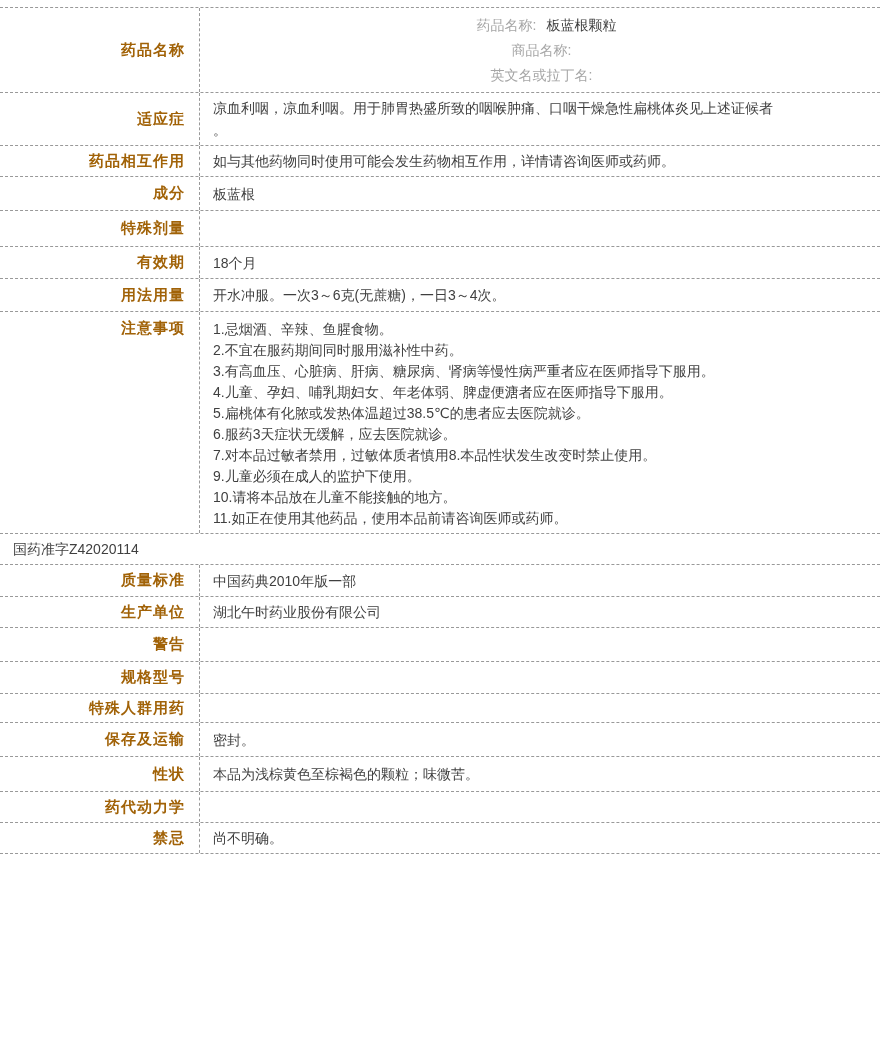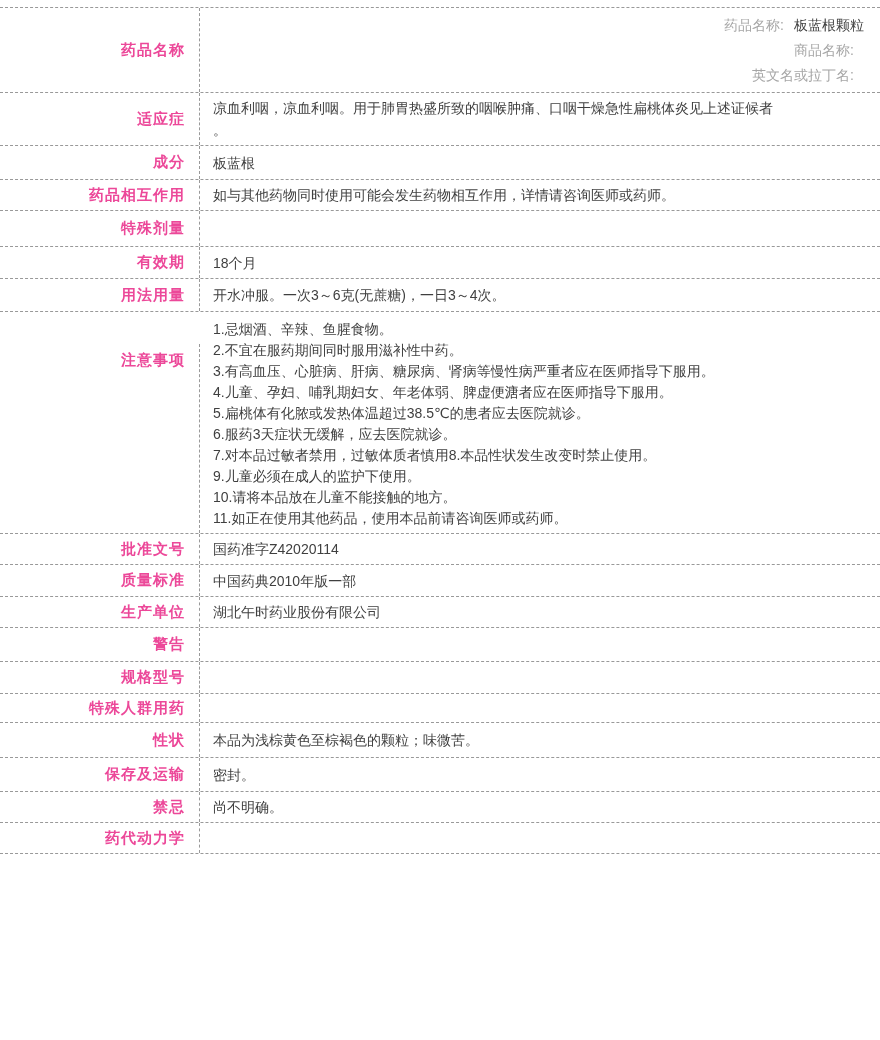--- a/index.html
+++ b/index.html
@@ -25,38 +25,38 @@
     width: 200px;
     flex: 0 0 200px;
     box-sizing: border-box;
     border-right: 1px dashed #999999;
     display: flex;
     align-items: center;
     justify-content: flex-end;
     padding-right: 14px;
     font-size: 15px;
     font-weight: bold;
-    color: #ec4899;
+    color: #a16207;
     letter-spacing: 1px;
   }
   .cell-value {
     flex: 1 1 auto;
     box-sizing: border-box;
     display: flex;
     align-items: center;
     padding: 4px 16px 4px 13px;
     font-size: 14px;
     line-height: 22px;
     color: #3f3f3f;
     white-space: pre-line;
   }
   
   .row-name .cell-value {
     flex-direction: column;
-    align-items: flex-end;
+    align-items: center;
     justify-content: flex-start;
     padding: 5px 16px 4px 8px;
     white-space: normal;
     margin-left: 21px;
   }
   .field-line {
     line-height: 25px;
     display: block;
   }
   .field-key {
@@ -65,21 +65,20 @@
     margin-right: 10px;
   }
   .field-val {
     color: #3f3f3f;
     font-size: 14px;
   }
   
   .row-top .cell-label {
     align-items: flex-start;
     padding-top: 7px;
-    margin-top: 32px;
   }
   .row-top .cell-value {
     align-items: flex-start;
     padding-top: 7px;
     line-height: 21px;
   }
 </style>
 </head>
 <body>
 
@@ -93,28 +92,28 @@
       <span class="field-line"><span class="field-key">英文名或拉丁名:</span><span class="field-val"></span></span>
     </div>
   </div>
 
   <div class="row" style="min-height:51px">
     <div class="cell-label">适应症</div>
     <div class="cell-value">凉血利咽，凉血利咽。用于肺胃热盛所致的咽喉肿痛、口咽干燥急性扁桃体炎见上述证候者
 。</div>
   </div>
 
+  <div class="row" style="min-height:29px">
+    <div class="cell-label">药品相互作用</div>
+    <div class="cell-value">如与其他药物同时使用可能会发生药物相互作用，详情请咨询医师或药师。</div>
+  </div>
+
   <div class="row" style="min-height:34px">
     <div class="cell-label">成分</div>
     <div class="cell-value">板蓝根</div>
-  </div>
-
-  <div class="row" style="min-height:29px">
-    <div class="cell-label">药品相互作用</div>
-    <div class="cell-value">如与其他药物同时使用可能会发生药物相互作用，详情请咨询医师或药师。</div>
   </div>
 
 
   <div class="row" style="min-height:36px">
     <div class="cell-label">特殊剂量</div>
     <div class="cell-value"></div>
   </div>
 
   <div class="row" style="min-height:32px">
     <div class="cell-label">有效期</div>
@@ -134,21 +133,20 @@
 4.儿童、孕妇、哺乳期妇女、年老体弱、脾虚便溏者应在医师指导下服用。
 5.扁桃体有化脓或发热体温超过38.5℃的患者应去医院就诊。
 6.服药3天症状无缓解，应去医院就诊。
 7.对本品过敏者禁用，过敏体质者慎用8.本品性状发生改变时禁止使用。
 9.儿童必须在成人的监护下使用。
 10.请将本品放在儿童不能接触的地方。
 11.如正在使用其他药品，使用本品前请咨询医师或药师。</div>
   </div>
 
   <div class="row" style="min-height:29px">
-    <div class="cell-label">批准文号</div>
     <div class="cell-value">国药准字Z42020114</div>
   </div>
 
   <div class="row" style="min-height:32px">
     <div class="cell-label">质量标准</div>
     <div class="cell-value">中国药典2010年版一部</div>
   </div>
 
   <div class="row" style="min-height:30px">
     <div class="cell-label">生产单位</div>
@@ -163,33 +161,33 @@
 
   <div class="row" style="min-height:32px">
     <div class="cell-label">规格型号</div>
   </div>
 
   <div class="row" style="min-height:29px">
     <div class="cell-label">特殊人群用药</div>
     <div class="cell-value"></div>
   </div>
 
+  <div class="row" style="min-height:34px">
+    <div class="cell-label">保存及运输</div>
+    <div class="cell-value">密封。</div>
+  </div>
+
   <div class="row" style="min-height:35px">
     <div class="cell-label">性状</div>
     <div class="cell-value">本品为浅棕黄色至棕褐色的颗粒；味微苦。</div>
   </div>
 
-  <div class="row" style="min-height:34px">
-    <div class="cell-label">保存及运输</div>
-    <div class="cell-value">密封。</div>
+  <div class="row" style="min-height:31px">
+    <div class="cell-label">药代动力学</div>
+    <div class="cell-value"></div>
   </div>
 
   <div class="row" style="min-height:31px">
     <div class="cell-label">禁忌</div>
     <div class="cell-value">尚不明确。</div>
   </div>
 
-  <div class="row" style="min-height:31px">
-    <div class="cell-label">药代动力学</div>
-    <div class="cell-value"></div>
-  </div>
-
 </div>
 
 </body></html>

